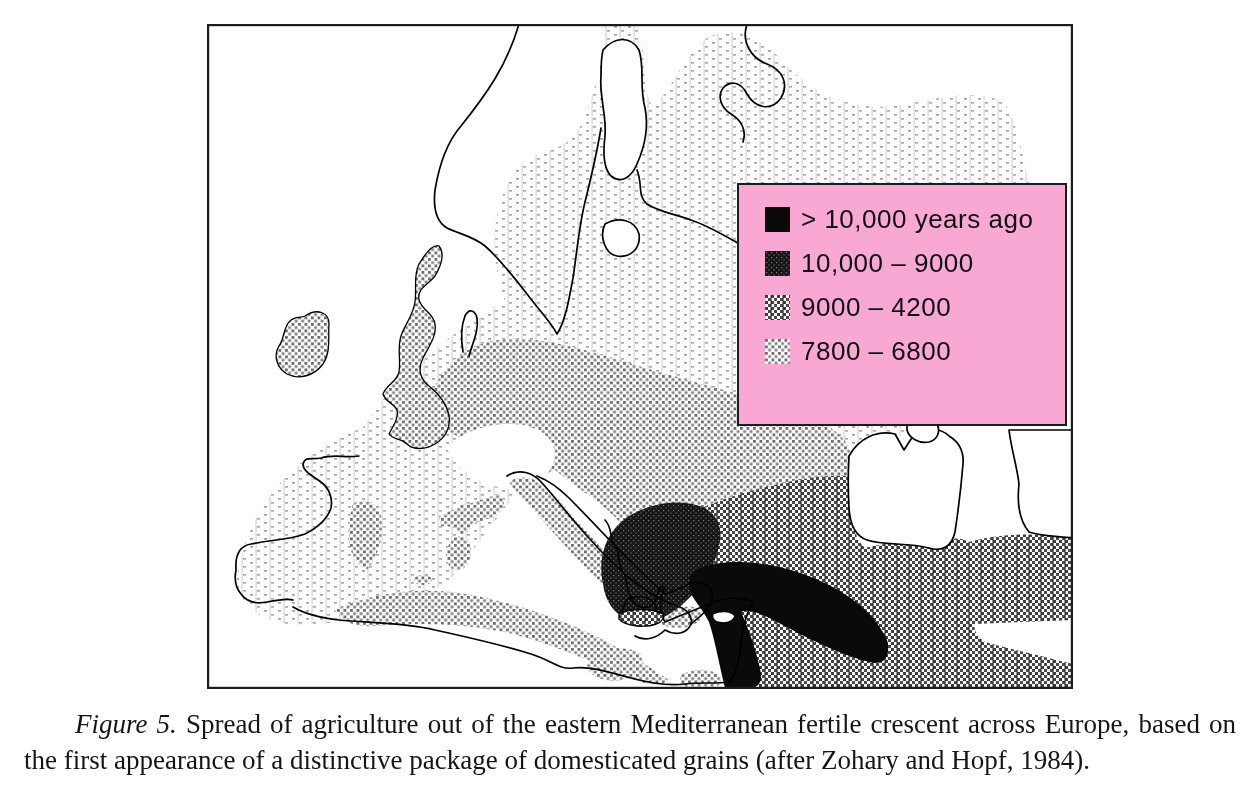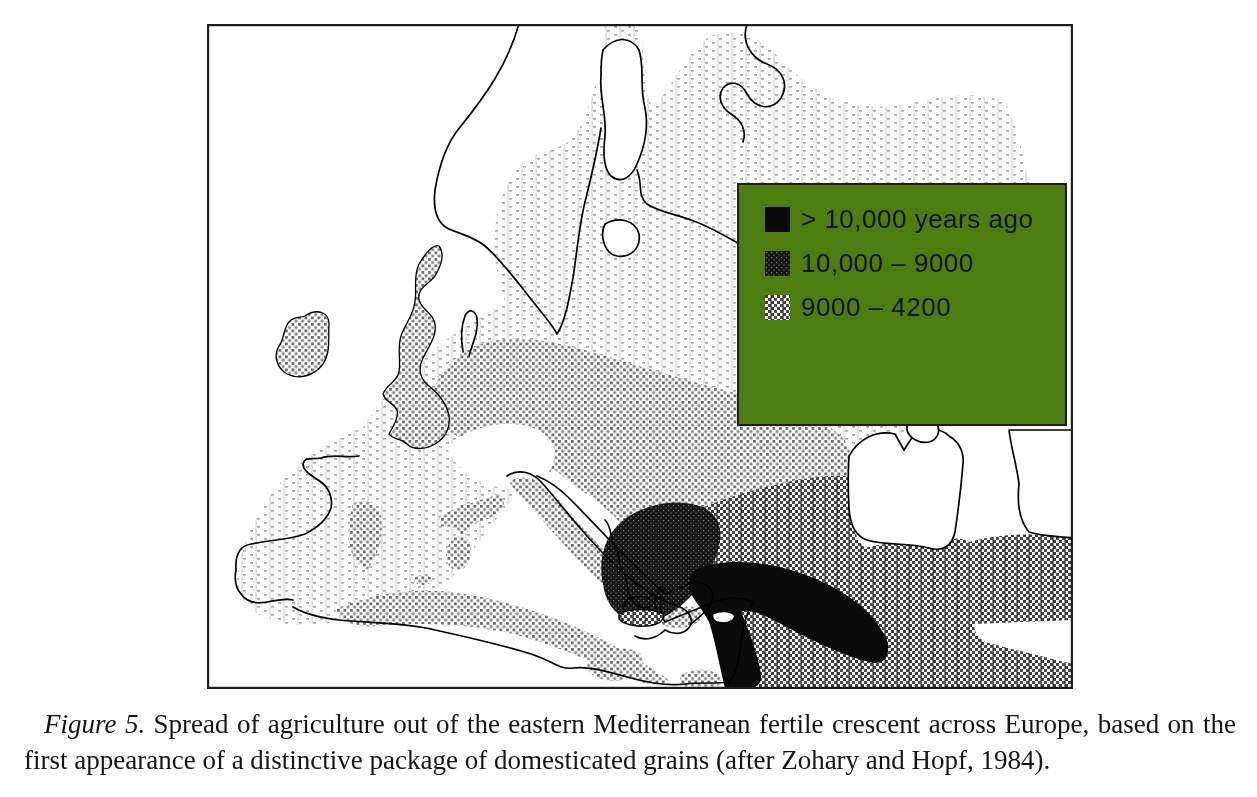--- a/index.html
+++ b/index.html
@@ -4,35 +4,35 @@
 <style>
   html,body{margin:0;padding:0;}
   body{
     width:1257px;height:797px;position:relative;background:#ffffff;
     font-family:"Liberation Sans", sans-serif;overflow:hidden;
   }
   .map-wrap{position:absolute;left:207px;top:24px;width:866px;height:665px;}
   .map-wrap svg{display:block;width:866px;height:665px;}
   .legend{
     position:absolute;left:737px;top:183px;width:330px;height:243px;
-    background:#4d7c0f;border:2px solid #1c1c1c;box-sizing:border-box;
+    background:#f9a8d4;border:2px solid #1c1c1c;box-sizing:border-box;
     padding:12px 0 10px 26px;z-index:5;
   }
   .lrow{display:flex;align-items:center;height:44px;}
   .sw{width:25px;height:25px;flex:0 0 25px;}
   .ltext{
     margin-left:11px;font-size:26px;color:#111;letter-spacing:0.5px;
     font-family:"Liberation Sans", sans-serif;white-space:nowrap;
   }
   .caption{
     position:absolute;left:24px;top:706px;width:1212px;
     font-family:"Liberation Serif", serif;font-size:27px;line-height:36px;
     color:#151515;text-align:justify;
   }
-  .caption .fig{font-style:italic;}
+  .caption .fig{font-style:italic;margin-left:31px;}
   .caption .lead-indent{display:inline-block;width:20px;}
 </style>
 </head>
 <body>
 
 <svg width="0" height="0" style="position:absolute" aria-hidden="true">
   <defs>
     <pattern id="pat-light" width="14" height="8" patternUnits="userSpaceOnUse">
       <rect width="14" height="8" fill="#ffffff"></rect>
       <rect x="1" y="2" width="3" height="1.7" fill="#a2a2a2"></rect>
@@ -138,18 +138,24 @@
         <rect width="25" height="25" fill="url(#pat-dark)"></rect>
       </svg>
     <span class="ltext">10,000 – 9000</span>
   </div>
   <div class="lrow">
     <svg class="sw">
         <rect width="25" height="25" fill="url(#pat-mid)"></rect>
       </svg>
     <span class="ltext">9000 – 4200</span>
   </div>
+  <div class="lrow">
+    <svg class="sw">
+        <rect width="25" height="25" fill="url(#pat-med)"></rect>
+      </svg>
+    <span class="ltext">7800 – 6800</span>
+  </div>
 </div>
 
 <div class="caption">
   <span class="lead-indent"></span><span class="fig">Figure 5.</span>
   <span>Spread of agriculture out of the eastern Mediterranean fertile crescent across Europe, based on the first appearance of a distinctive package of domesticated grains (after Zohary and Hopf, 1984).</span>
 </div>
 
 </body></html>

